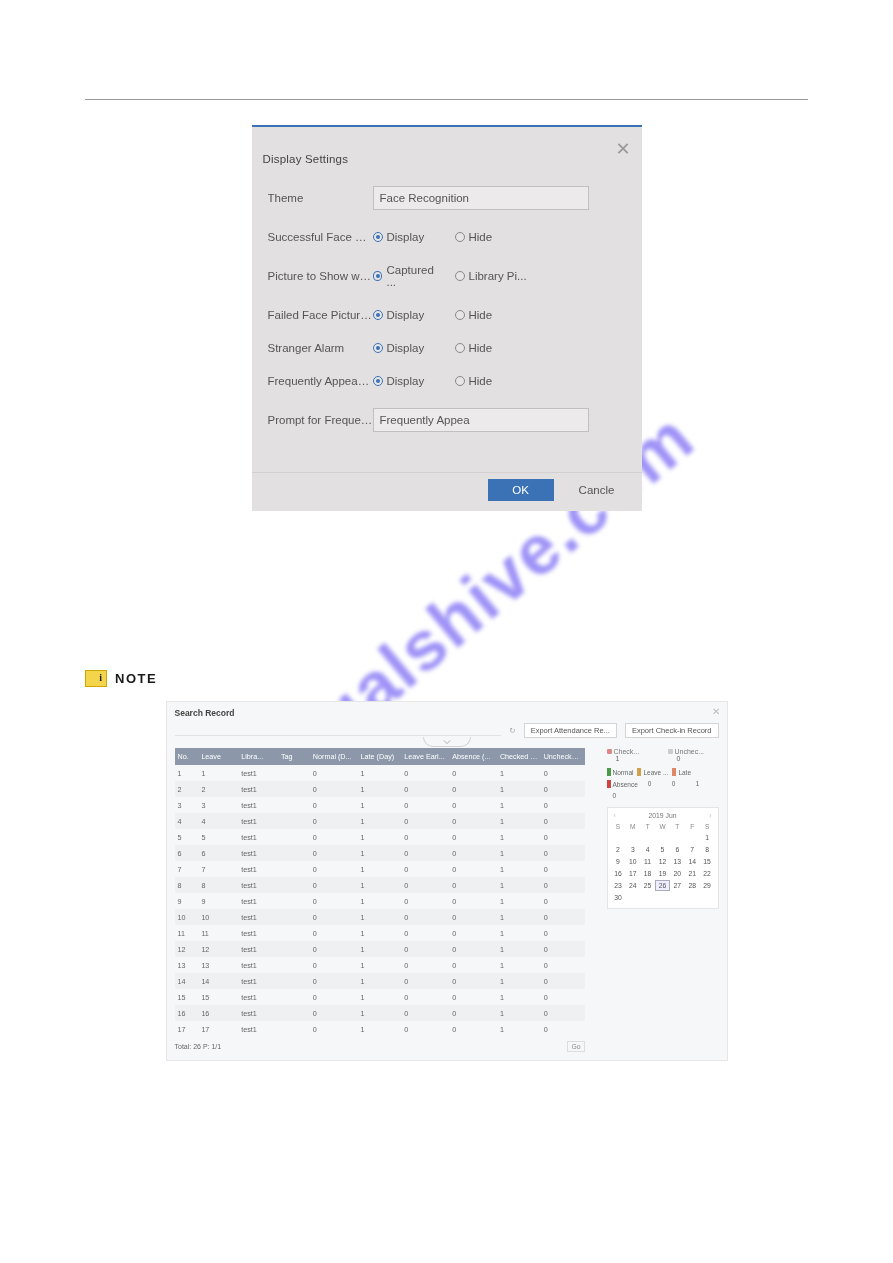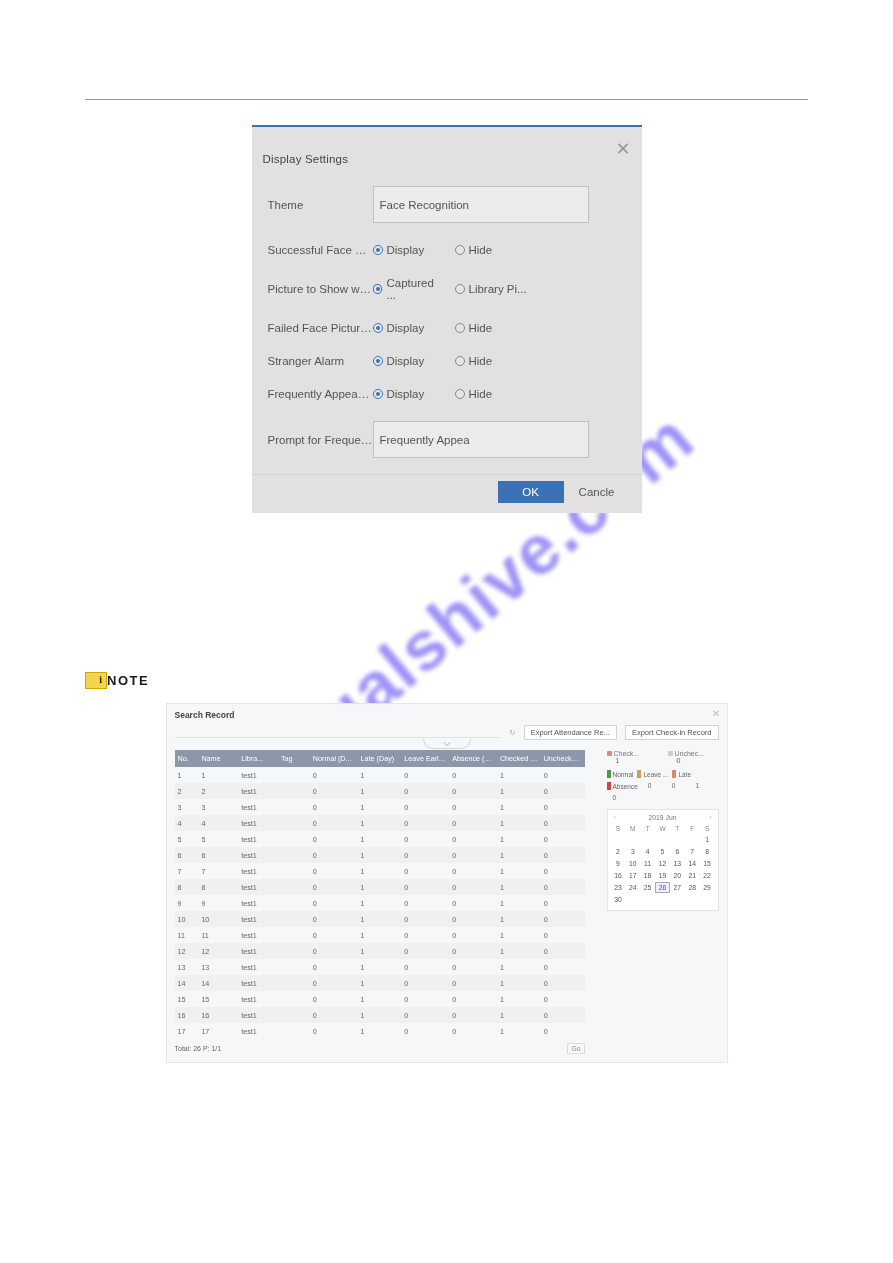--- a/index.html
+++ b/index.html
@@ -40,55 +40,55 @@
     padding: 6px 11px 5px;
   }
   .dialog-title { font-weight: normal; color: #444; letter-spacing: .2px; margin-top: 20px; }
   .close-x { color: #9a9a9a; font-size: 18px; line-height: 14px; cursor: pointer; }
   .dialog-body { padding: 16px 24px 6px 16px; }
   .d-row { display: flex; align-items: center; margin-bottom: 21px; }
   .d-label { width: 105px; color: #555; overflow: hidden; text-overflow: ellipsis; white-space: nowrap; }
   .d-value { flex: 1; }
   .d-input {
     width: 216px;
-    height: 37px;
+    height: 24px;
     padding: 2px 6px;
     border: 1px solid #c0c0c0;
     background: #eceaeb;
     color: #555;
     font-size: 11.5px;
   }
   .radios { display: flex; gap: 8px; align-items: center; }
   .radio { display: inline-flex; align-items: center; gap: 4px; width: 74px; }
   .rb {
     width: 10px; height: 10px; border-radius: 50%;
     border: 1.5px solid #888; display: inline-block; position: relative; background:#e7e5e6;
   }
   .rb.sel { border-color: #3b72b5; }
   .rb.sel::after {
     content: ""; position: absolute; left: 2px; top: 2px; width: 4px; height: 4px;
     border-radius: 50%; background: #3b72b5;
   }
   .rtext { color:#555; }
-  .dialog-footer { display: flex; justify-content: flex-end; padding: 6px 12px 10px; border-top: 1px solid #d2d0d1; margin-top: 0; }
+  .dialog-footer { display: flex; justify-content: flex-end; gap: 10px; padding: 6px 12px 10px; border-top: 1px solid #d2d0d1; margin-top: 24px; }
   .btn { min-width: 66px; height: 22px; display: inline-flex; align-items: center; justify-content: center; font-size: 11.5px; border: 0; cursor: pointer; }
   .btn-primary { background: #3b72b5; color: #fff; }
   .btn-plain { background: transparent; color: #555; }
 
   
   .para { margin: 6px 0 10px; color:#fff; user-select:none; }
   .bigdigit { font-size: 20px; font-weight: bold; color: #fff; margin: 14px 0 4px; }
   .iconline { display:flex; align-items:center; gap:8px; margin:6px 0 6px 70px; color:#fff;}
   .tile-icon {
     width: 28px; height: 28px; background: #15a0a0;
     display: inline-flex; align-items: center; justify-content: center;
   }
   .tile-icon svg { width: 18px; height: 18px; fill:#fff; }
 
-  .note { display:flex; align-items:center; margin: 0 0 6px 0; }
+  .note { display:flex; align-items:center; gap:8px; margin: 0 0 6px 0; }
   .note-badge {
     width: 22px; height: 17px; background: #f4d44b; border: 1px solid #d0a700; position: relative;
   }
   .note-badge::before {
     content: "i"; position: absolute; right: 4px; top: 1px; font-family: Georgia, serif;
     font-weight: bold; font-size: 10px; color:#222;
   }
   .note-text { font-size: 13px; font-weight: bold; letter-spacing: 1.5px; color:#1a1a1a; }
   .note-body { color:#fff; margin-left: 0; }
 
@@ -294,21 +294,21 @@
             <col style="width:12%">
               <col style="width:11%">
               <col style="width:12%">
               <col style="width:12%">
             <col style="width:11%">
               <col style="width:11%">
           </colgroup>
           <thead>
               <tr id="tbl-head">
                 <th>No.</th>
-                <th>Name</th>
+                <th>Leave</th>
                 <th>Libra...</th>
                 <th>Tag</th>
                 <th>Normal (D...</th>
                 <th>Late (Day)</th>
                 <th>Leave Earl...</th>
                 <th>Absence (...</th>
                 <th>Checked I...</th>
                 <th>Unchecke...</th>
               </tr>
             </thead>

